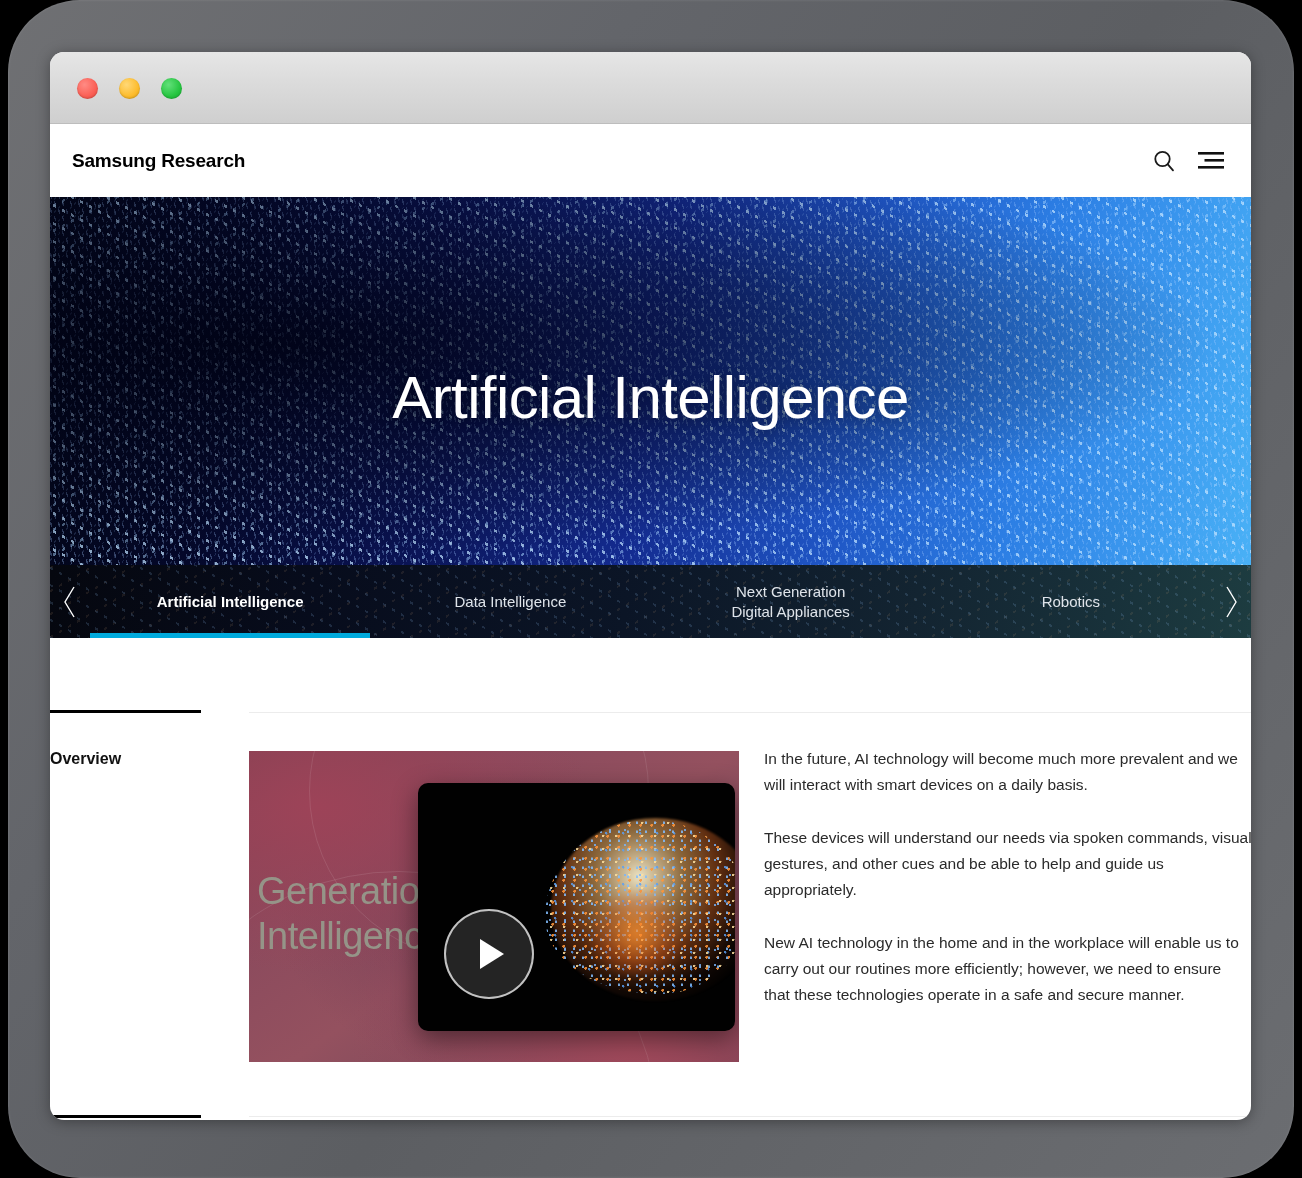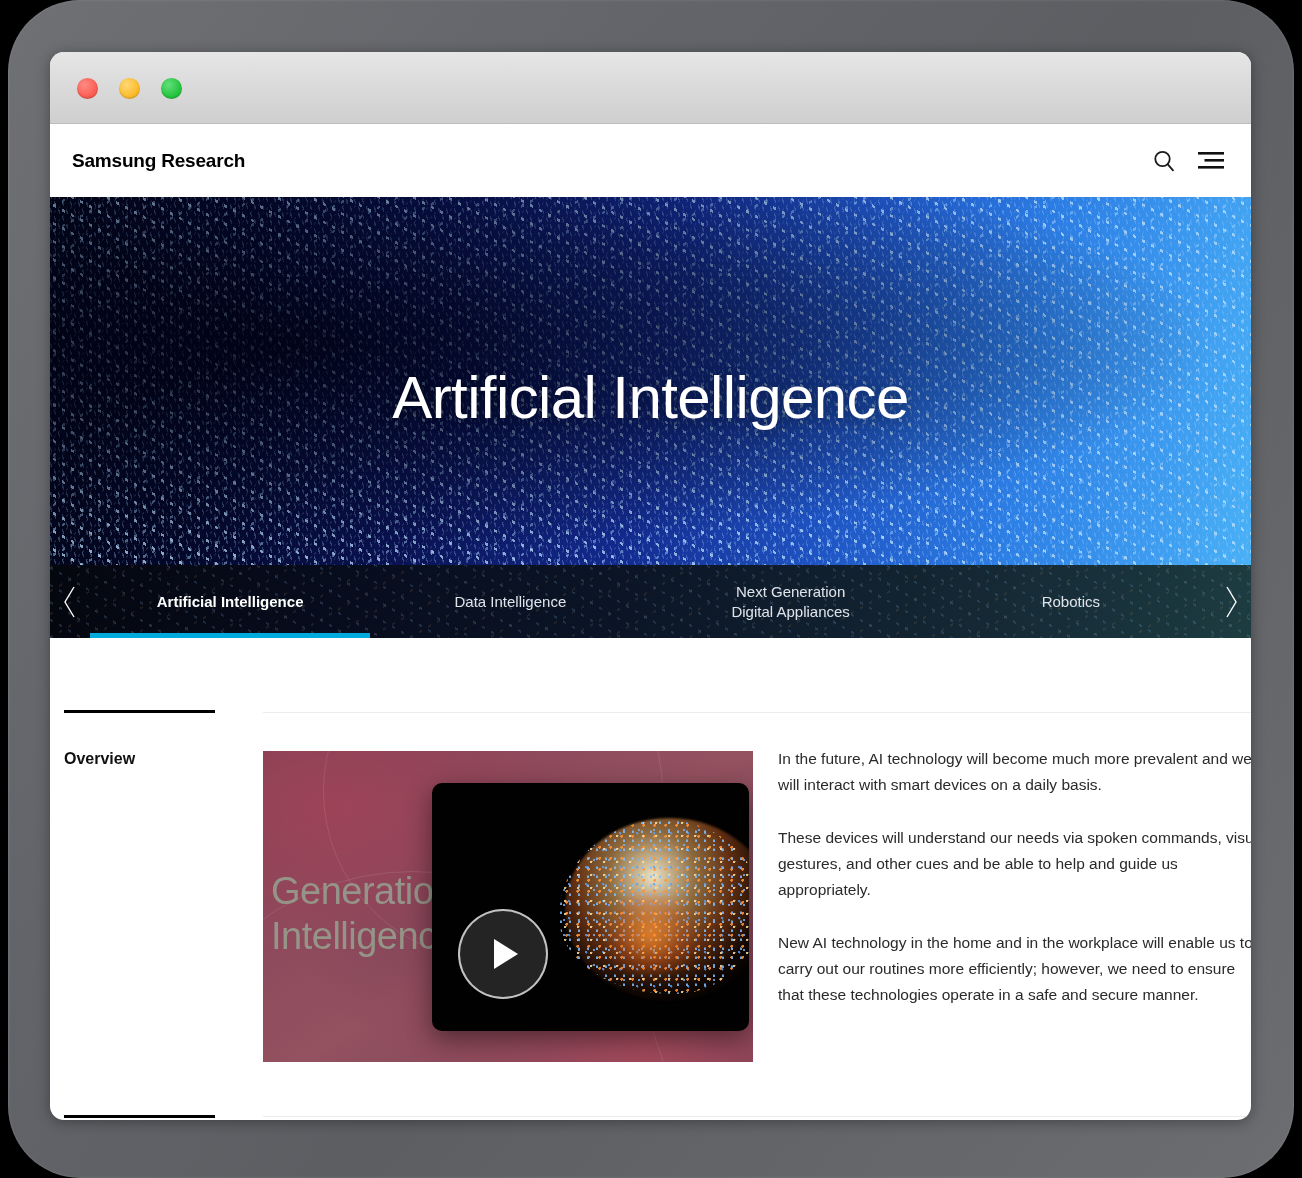--- a/index.html
+++ b/index.html
@@ -174,21 +174,20 @@
     left: 0; right: 0; bottom: 0;
     height: 5px;
     background: var(--accent, #00aadc);
   }
 
   
   #content {
     position: relative;
     background: #fff;
     height: 430px;
-    margin-left: 14px;
   }
   #sidebar {
     position: absolute;
     left: 0; top: 0;
     width: 199px;
     height: 100%;
   }
   #sidebar .rule-top {
     position: absolute; left: 0; top: 72px;
     width: 151px; height: 3px; background: #000;

